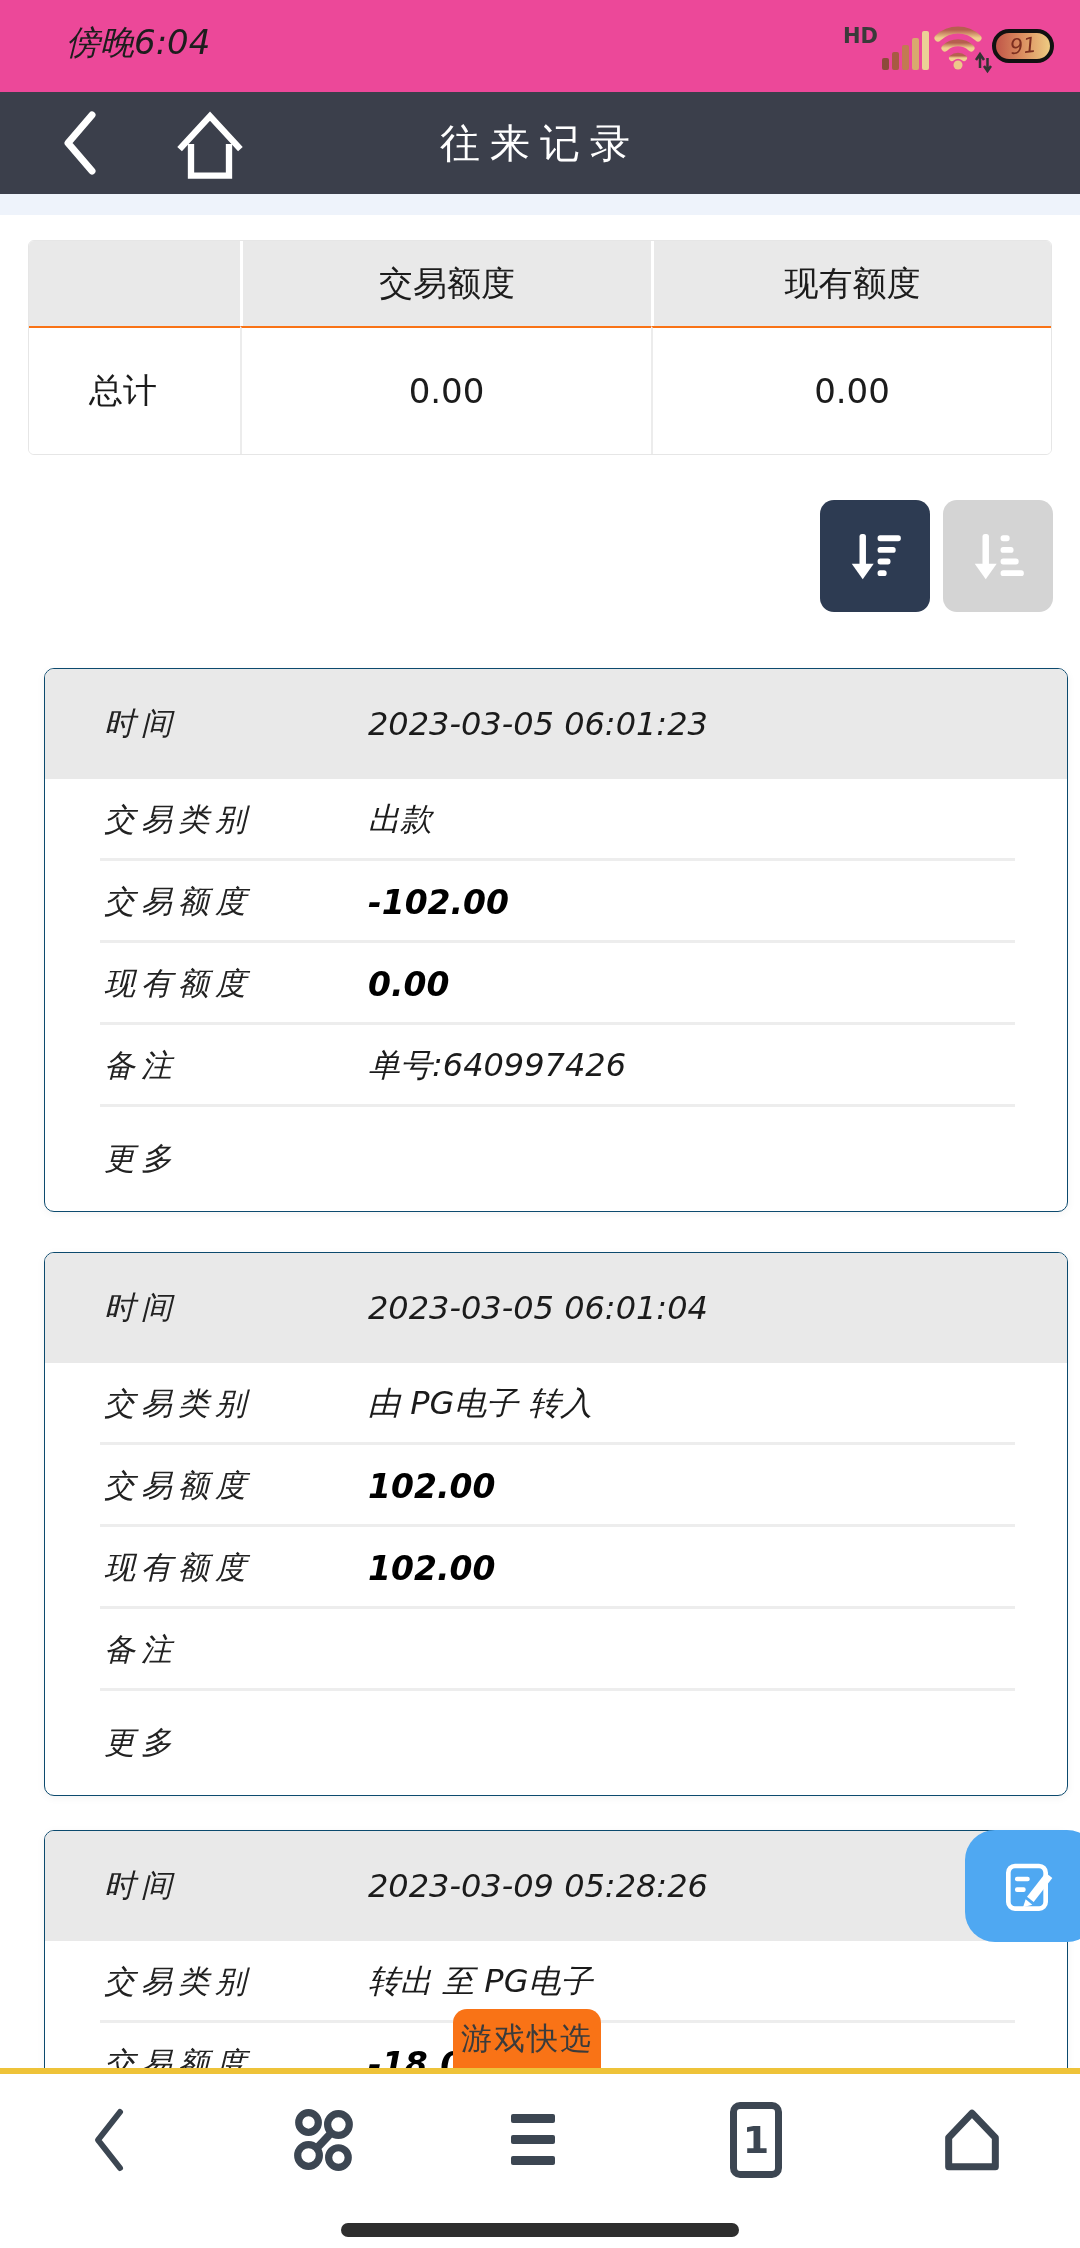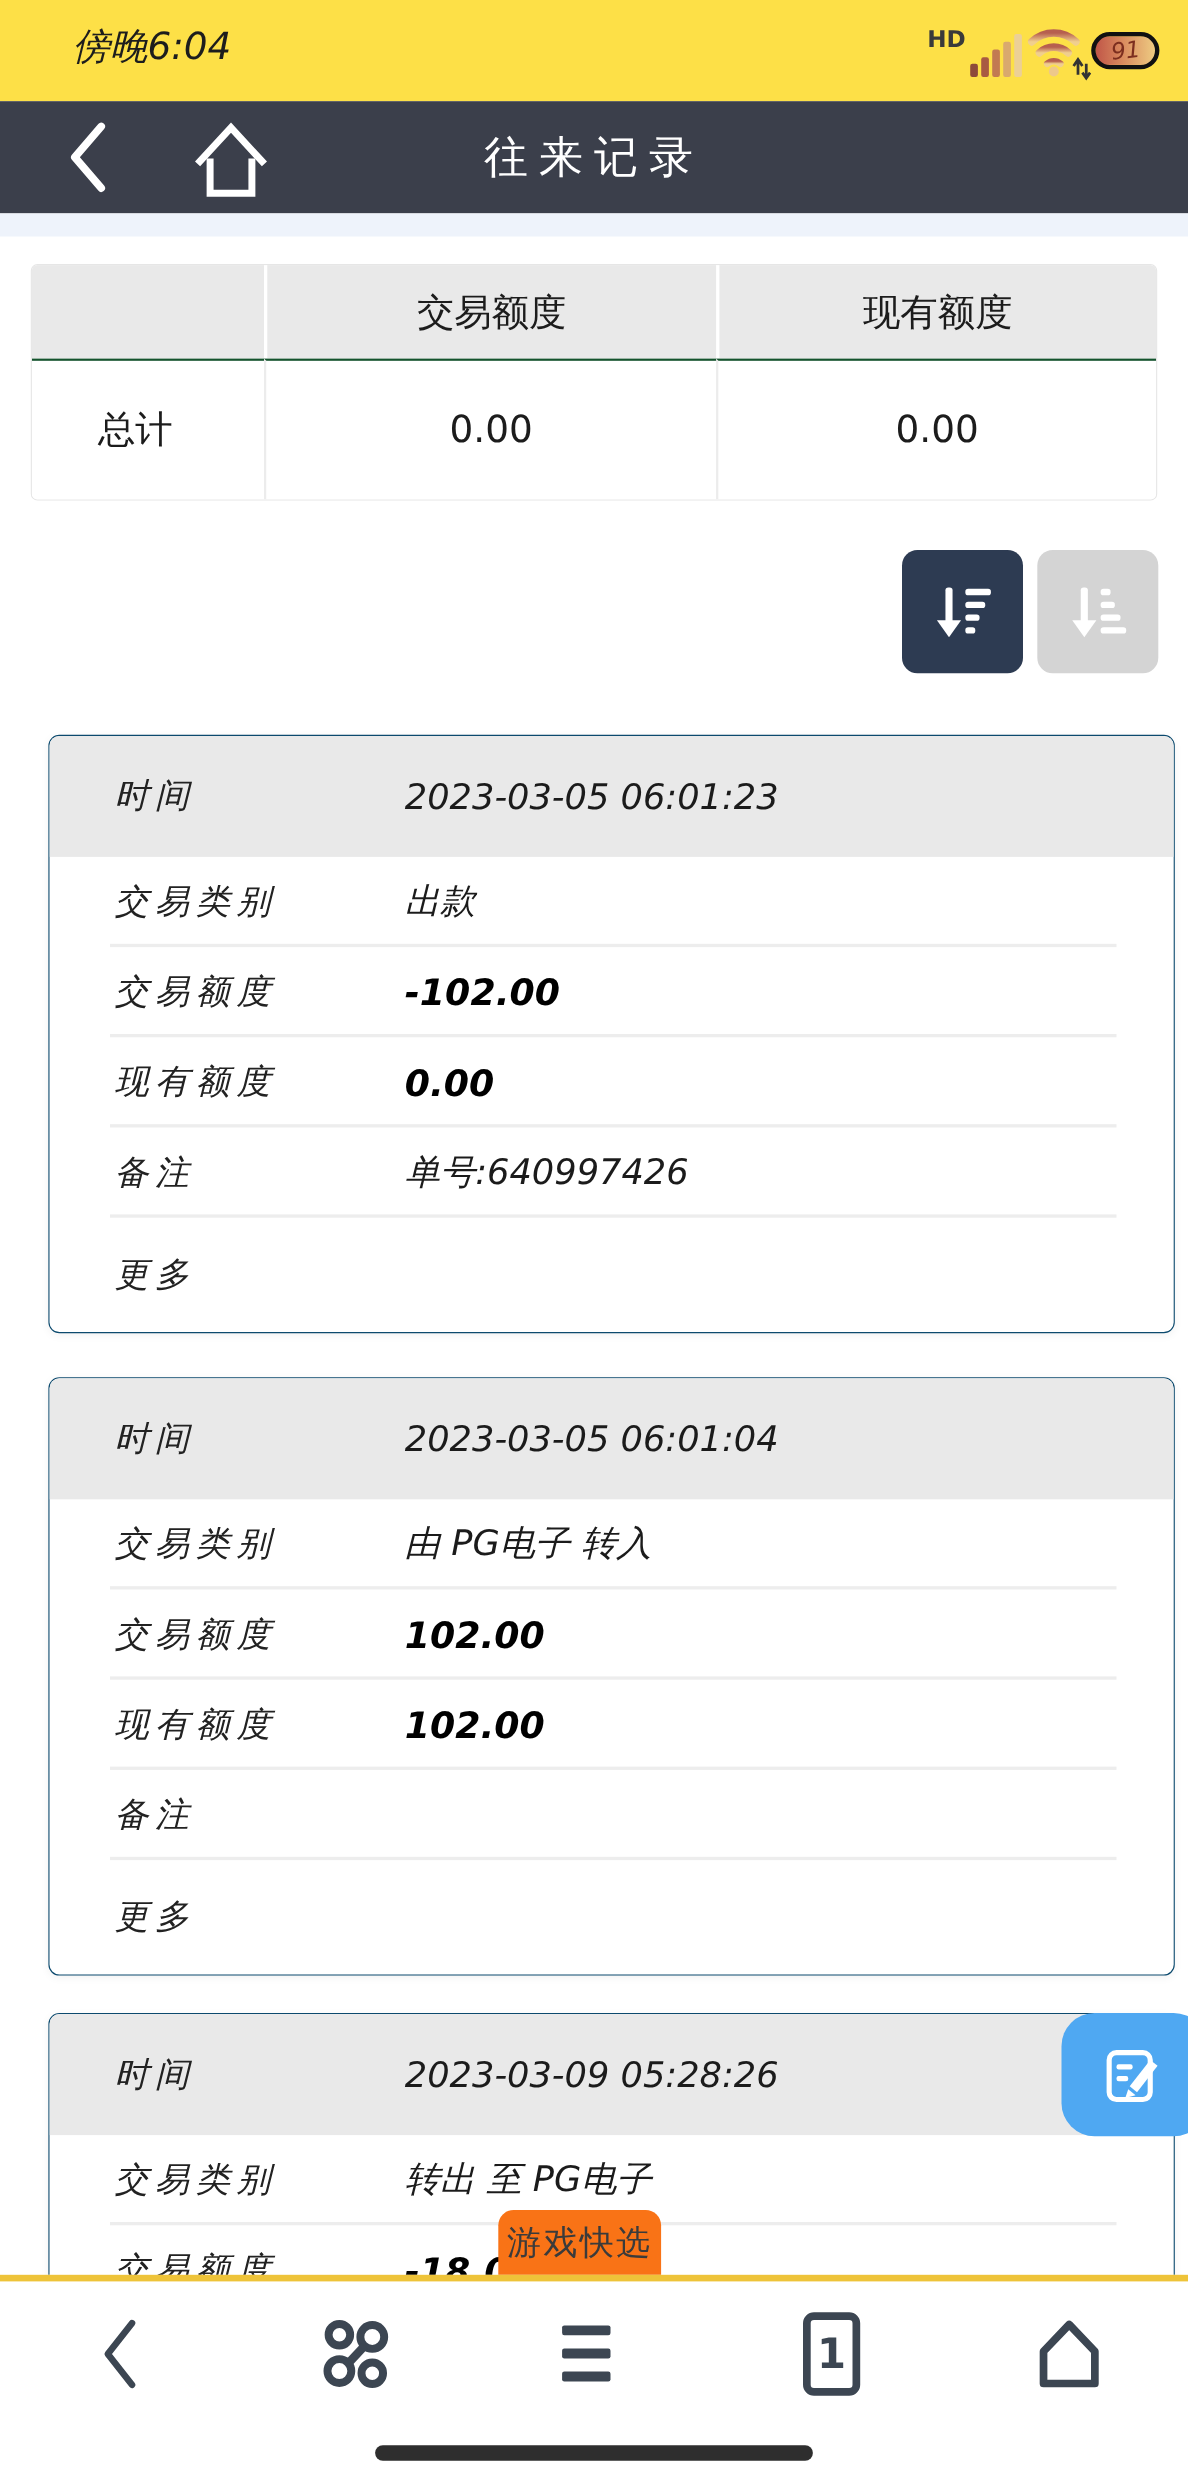--- a/index.html
+++ b/index.html
@@ -1,20 +1,20 @@
 <!DOCTYPE html>
 <html><head>
 <meta charset="utf-8">
 <style>
   html,body{margin:0;padding:0;background:#fff;}
   *{box-sizing:border-box;font-family:"DejaVu Sans",sans-serif;}
   .phone{position:relative;width:1080px;height:2248px;background:#fff;overflow:hidden;}
 
   
-  .status-bar{position:absolute;top:0;left:0;width:1080px;height:92px;background:#fde047;}
+  .status-bar{position:absolute;top:0;left:0;width:1080px;height:92px;background:#ec4899;}
   .status-time{position:absolute;left:66px;top:20px;font-size:34px;color:#1d1d1d;font-style:italic;}
   .status-icons{position:absolute;right:26px;top:14px;height:64px;display:flex;align-items:center;}
   .hd-label{font-size:21px;font-weight:700;color:#3a3a3a;margin-right:2px;position:relative;top:-10px;}
   .battery{position:relative;width:62px;height:34px;border:4px solid #111;border-radius:17px;
            background:linear-gradient(90deg,#c05648 0%,#d98a5e 45%,#eecb82 100%);
            display:flex;align-items:center;justify-content:center;}
   .battery span{font-size:21px;color:#7c2e1f;font-style:italic;transform:rotate(-6deg);}
 
   
   .nav-bar{position:absolute;top:92px;left:0;width:1080px;height:102px;background:#3b3f4b;}
@@ -25,21 +25,21 @@
   .blue-strip{position:absolute;top:194px;left:0;width:1080px;height:21px;background:#eef3fb;}
 
   
   .summary-table{position:absolute;top:240px;left:28px;width:1024px;height:215px;
                  display:grid;grid-template-columns:211px 411px 1fr;grid-template-rows:85px 1fr;
                  border:1px solid #e6e6e6;border-radius:6px;overflow:hidden;background:#fff;}
   .summary-table .th{background:#e9e9e9;display:flex;align-items:center;justify-content:center;
                      font-size:34px;color:#1c1c1c;border-left:3px solid #fff;}
   .summary-table .th:first-child{border-left:none;}
   .summary-table .td{background:#fff;display:flex;align-items:center;justify-content:center;
-                     font-size:34px;color:#1c1c1c;border-left:2px solid #ececec;border-top:2px solid #14532d;}
+                     font-size:34px;color:#1c1c1c;border-left:2px solid #ececec;border-top:2px solid #f97316;}
   .summary-table .td:nth-child(4){border-left:none;justify-content:flex-start;padding-left:60px;}
 
   
   .sort-row{position:absolute;top:500px;left:0;width:1080px;height:112px;}
   .sort-btn{position:absolute;width:110px;height:112px;border-radius:14px;display:flex;
             align-items:center;justify-content:center;}
   .sort-btn.active{left:820px;background:#2d3b52;}
   .sort-btn.inactive{left:943px;background:#d4d4d4;}
 
   

